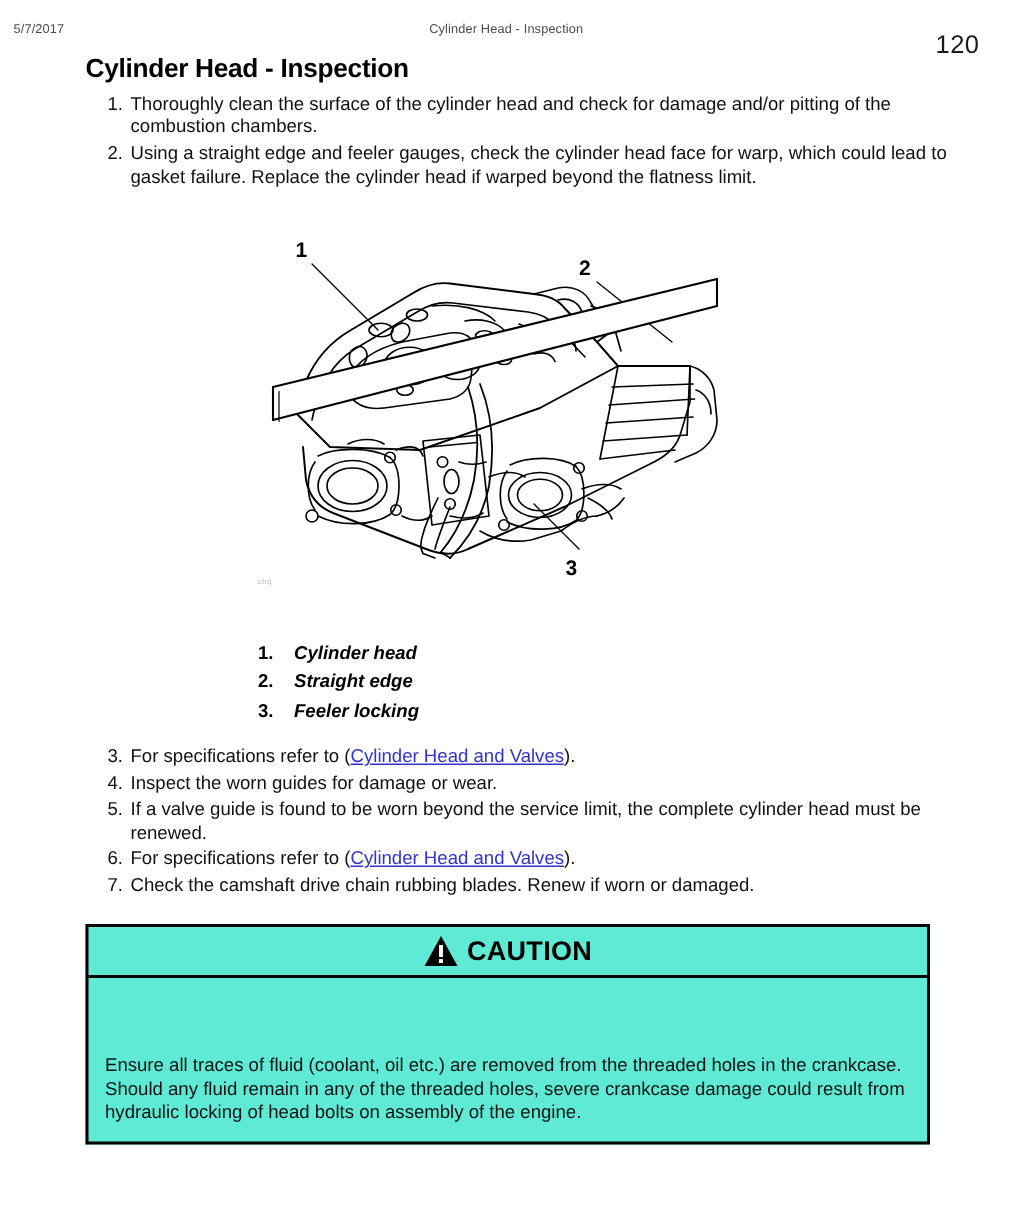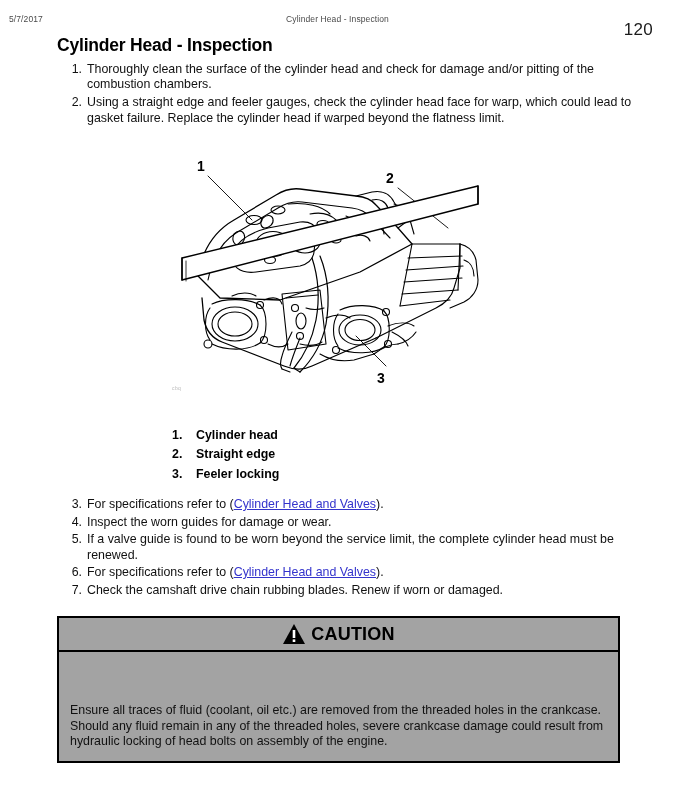--- a/index.html
+++ b/index.html
@@ -132,31 +132,31 @@
     top: 426px;
     font-size: 12.4px;
     font-weight: bold;
     line-height: 19.3px;
   }
   .legend-row { display: flex; }
   .legend-num {
     width: 24px;
     flex: 0 0 24px;
   }
-  .legend-label { flex: 1 1 auto; }
+  .legend-label { flex: 1 1 auto; font-style: italic; }
 
   
   .caution-box {
     position: absolute;
     left: 57px;
     top: 616px;
     width: 563px;
     border: 2px solid #000;
     box-sizing: border-box;
-    background: #a3a3a3;
+    background: #5eead4;
   }
   .caution-head {
     height: 32px;
     border-bottom: 2px solid #000;
     display: flex;
     align-items: center;
     justify-content: center;
     gap: 5px;
   }
   .warn-triangle { display: block; }

